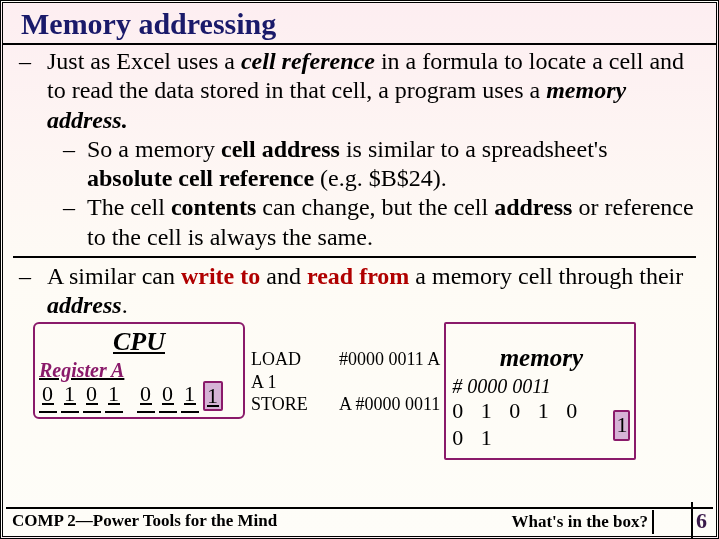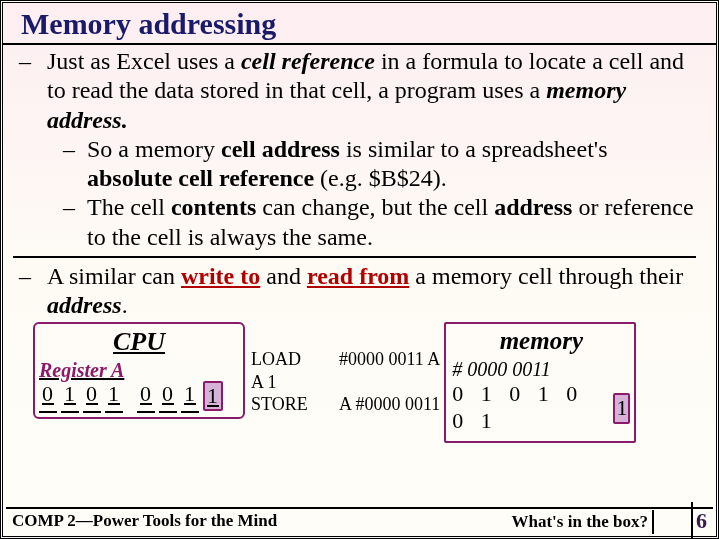--- a/index.html
+++ b/index.html
@@ -44,21 +44,20 @@
   .bullet2 .dash {
     width: 24px;
     flex-shrink: 0;
   }
   .hr {
     border-top: 2px solid #000;
     margin: 4px 0 4px 0;
   }
   .red-underline {
     color: #b00000;
-    text-decoration: underline;
     text-decoration-color: #b00000;
     font-weight: bold;
   }
   .diagram-row {
     display: flex;
     align-items: flex-start;
     margin-top: 2px;
     padding: 0 6px 0 20px;
   }
   .cpu-box {
@@ -115,21 +114,21 @@
     line-height: 1.25;
     padding-top: 26px;
     white-space: nowrap;
   }
   .instr-row { display:flex; }
   .instr-op { width: 88px; }
   .mem-box {
     position: relative;
     width: 178px;
     border: 2px solid #8a1a6a;
-    padding: 2px 4px 6px 6px;
+    padding: 19px 4px 6px 6px;
     margin-left: 4px;
     border-radius: 2px;
   }
   .mem-title {
     font-style: italic;
     font-weight: bold;
     font-size: 25px;
     text-align: center;
   }
   .mem-addr {

